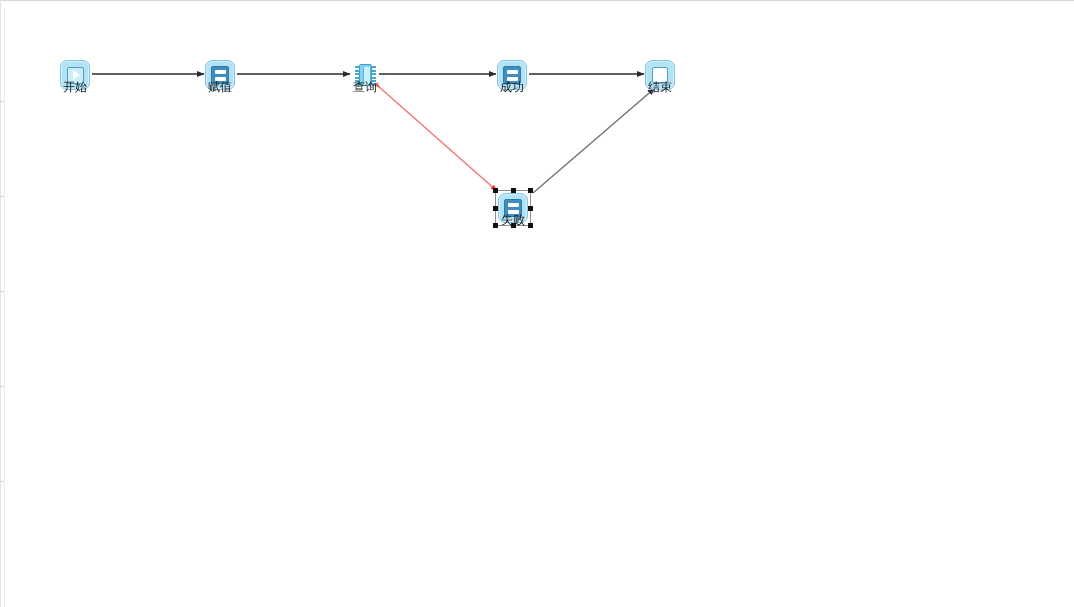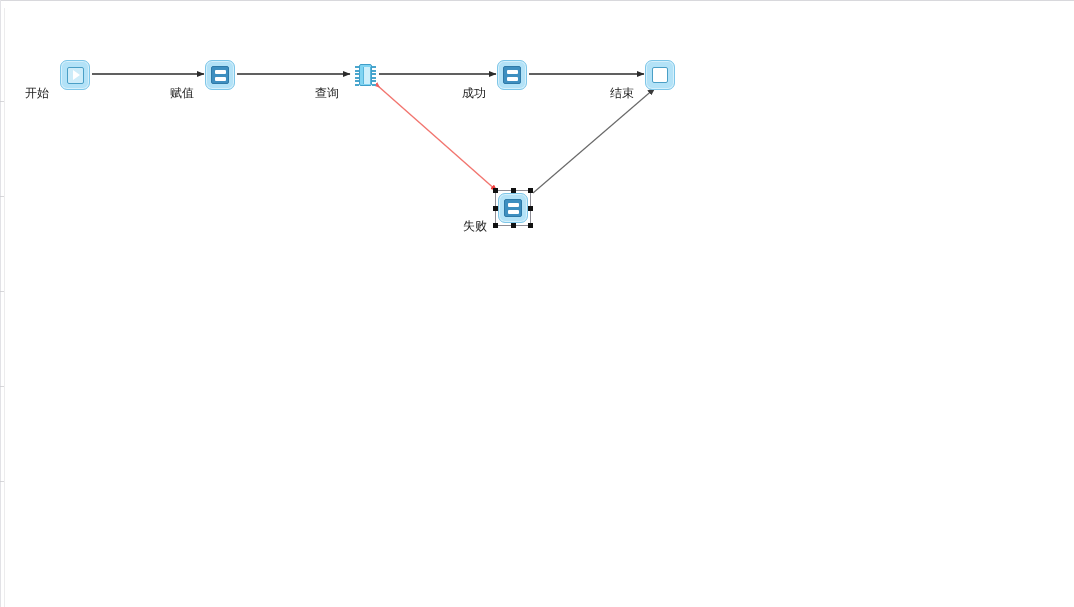--- a/index.html
+++ b/index.html
@@ -74,23 +74,24 @@
     border-radius: 7px;
     background: #b3e2f7;
     border: 1px solid #7ec6e8;
     box-shadow: inset 0 0 0 1px #d6f0fb;
     display: flex;
     align-items: center;
     justify-content: center;
   }
   .node-label {
     position: absolute;
-    top: 11px;
+    top: 5px;
     left: -50px;
     width: 100px;
+    text-align: center;
     font-size: 12px;
     color: #1b1b1b;
     white-space: nowrap;
     line-height: 14px;
   }
 
   
   .glyph-start {
     width: 17px; height: 17px;
     box-sizing: border-box;

